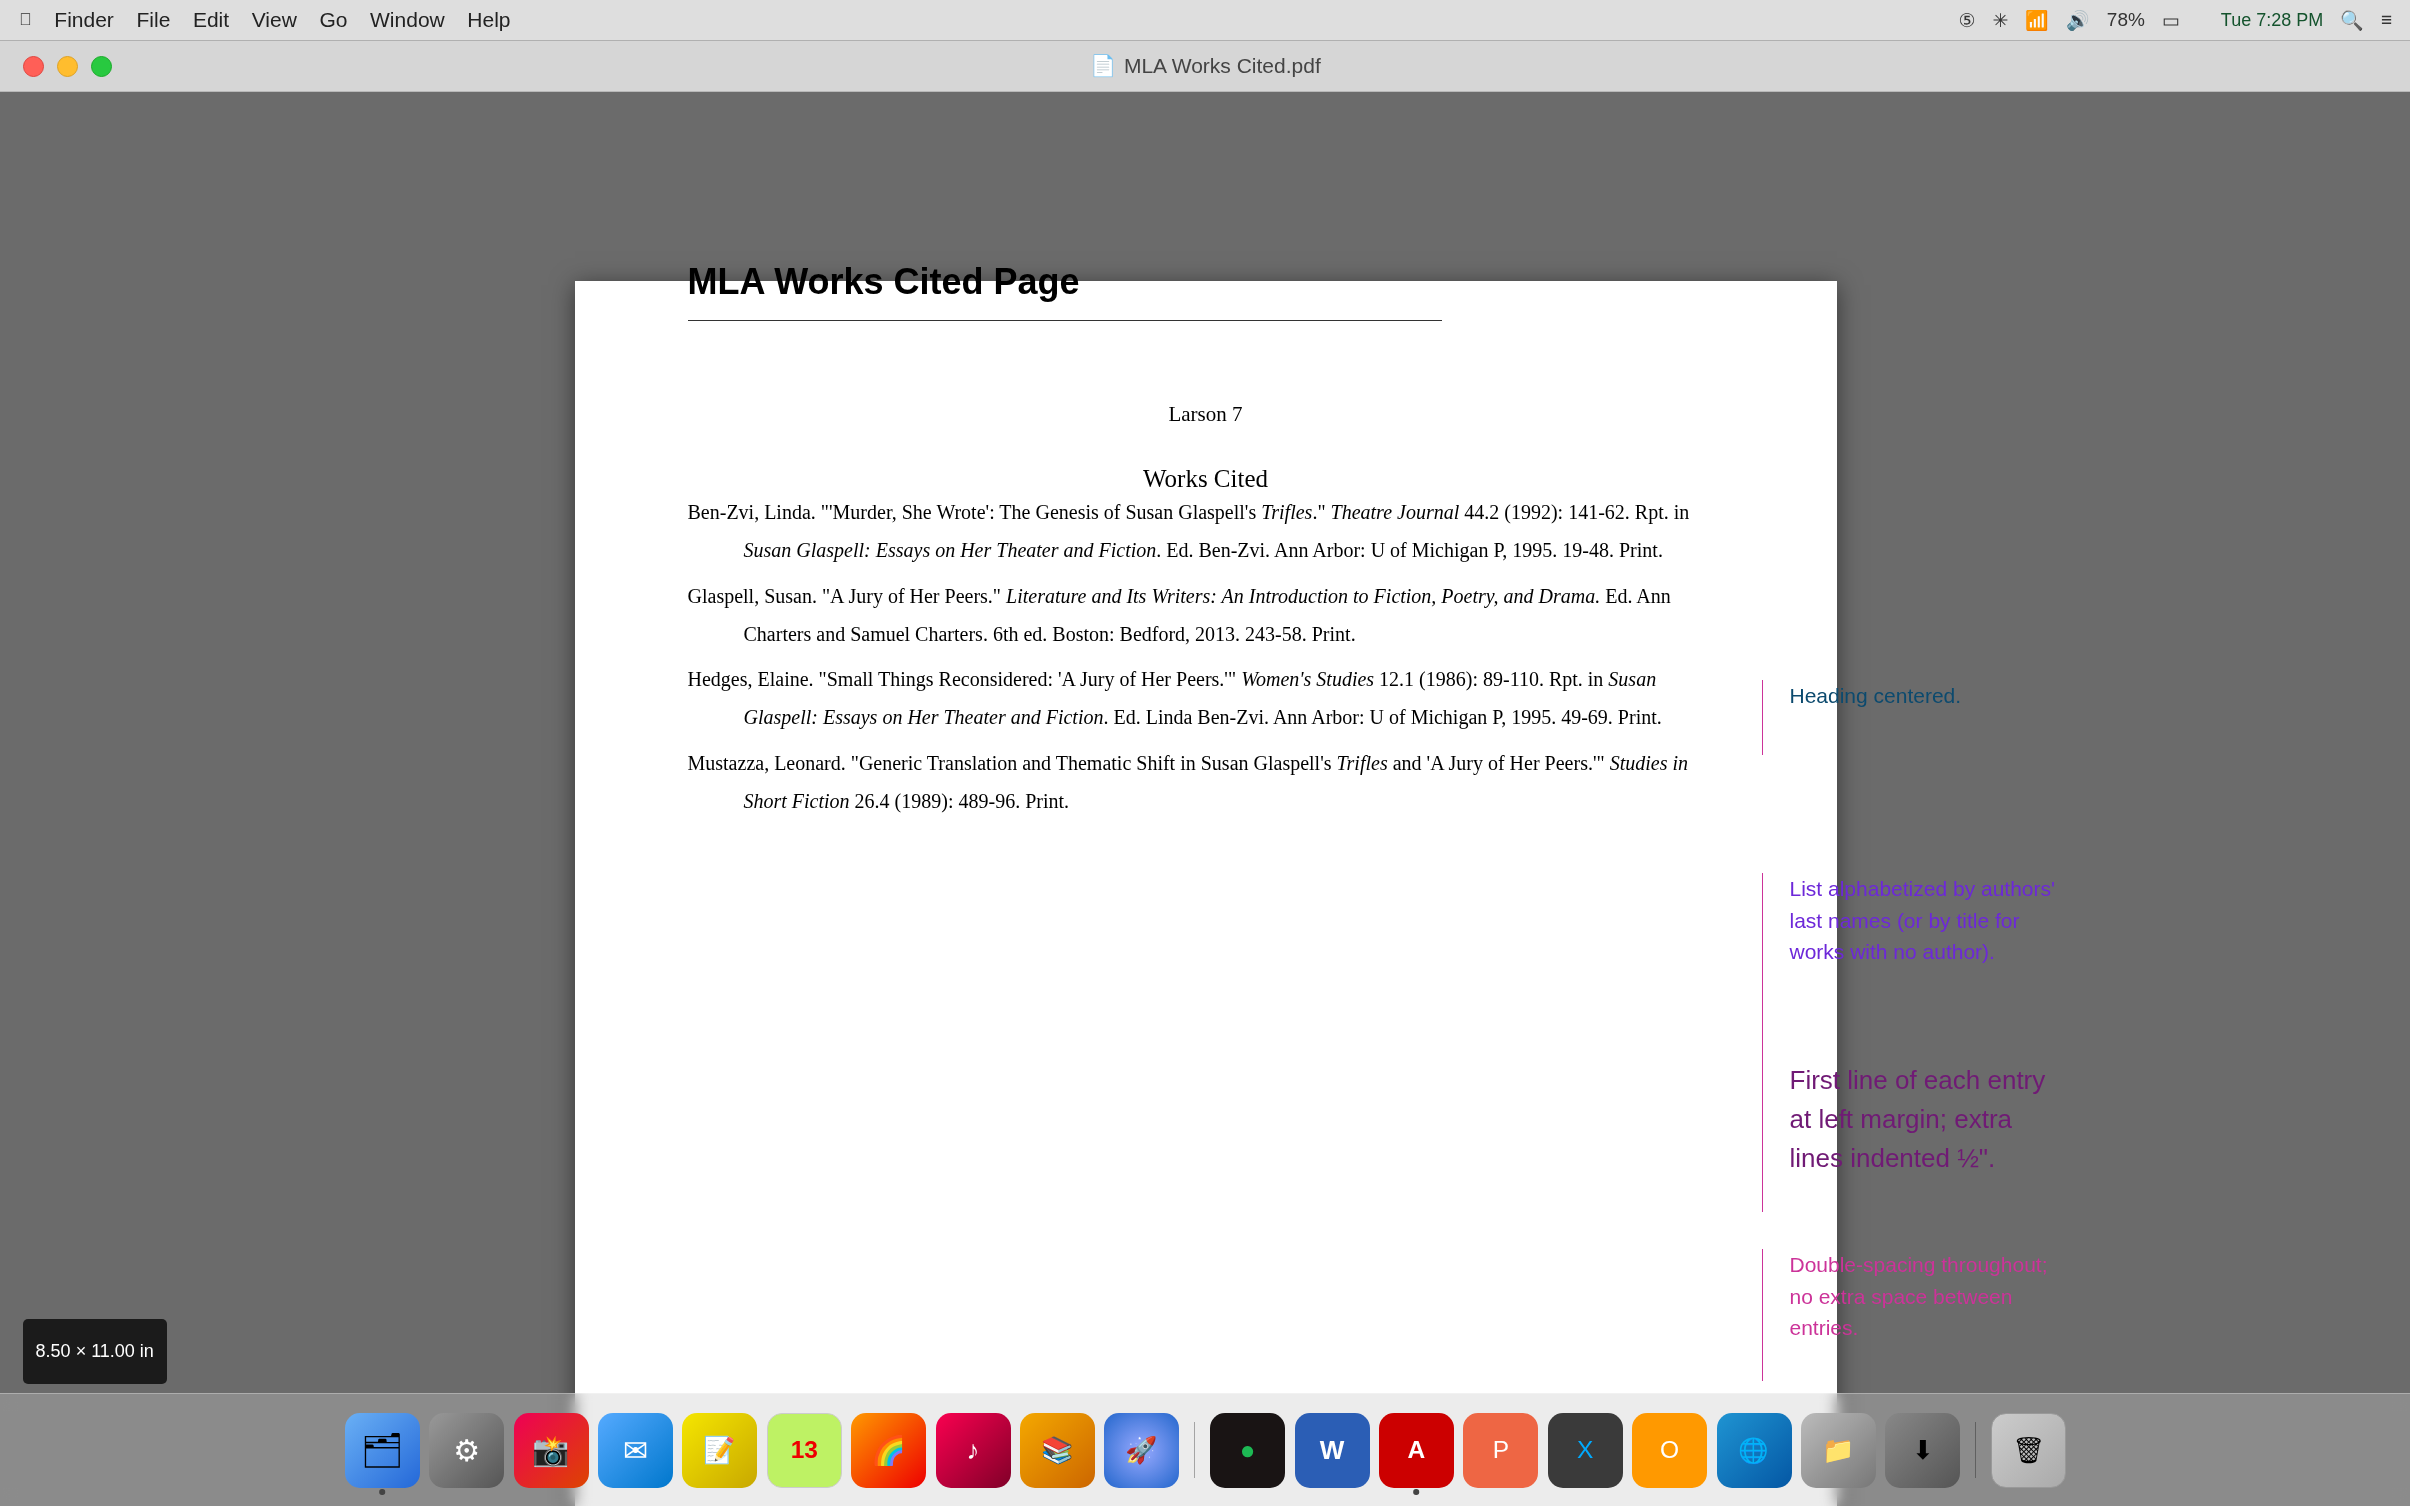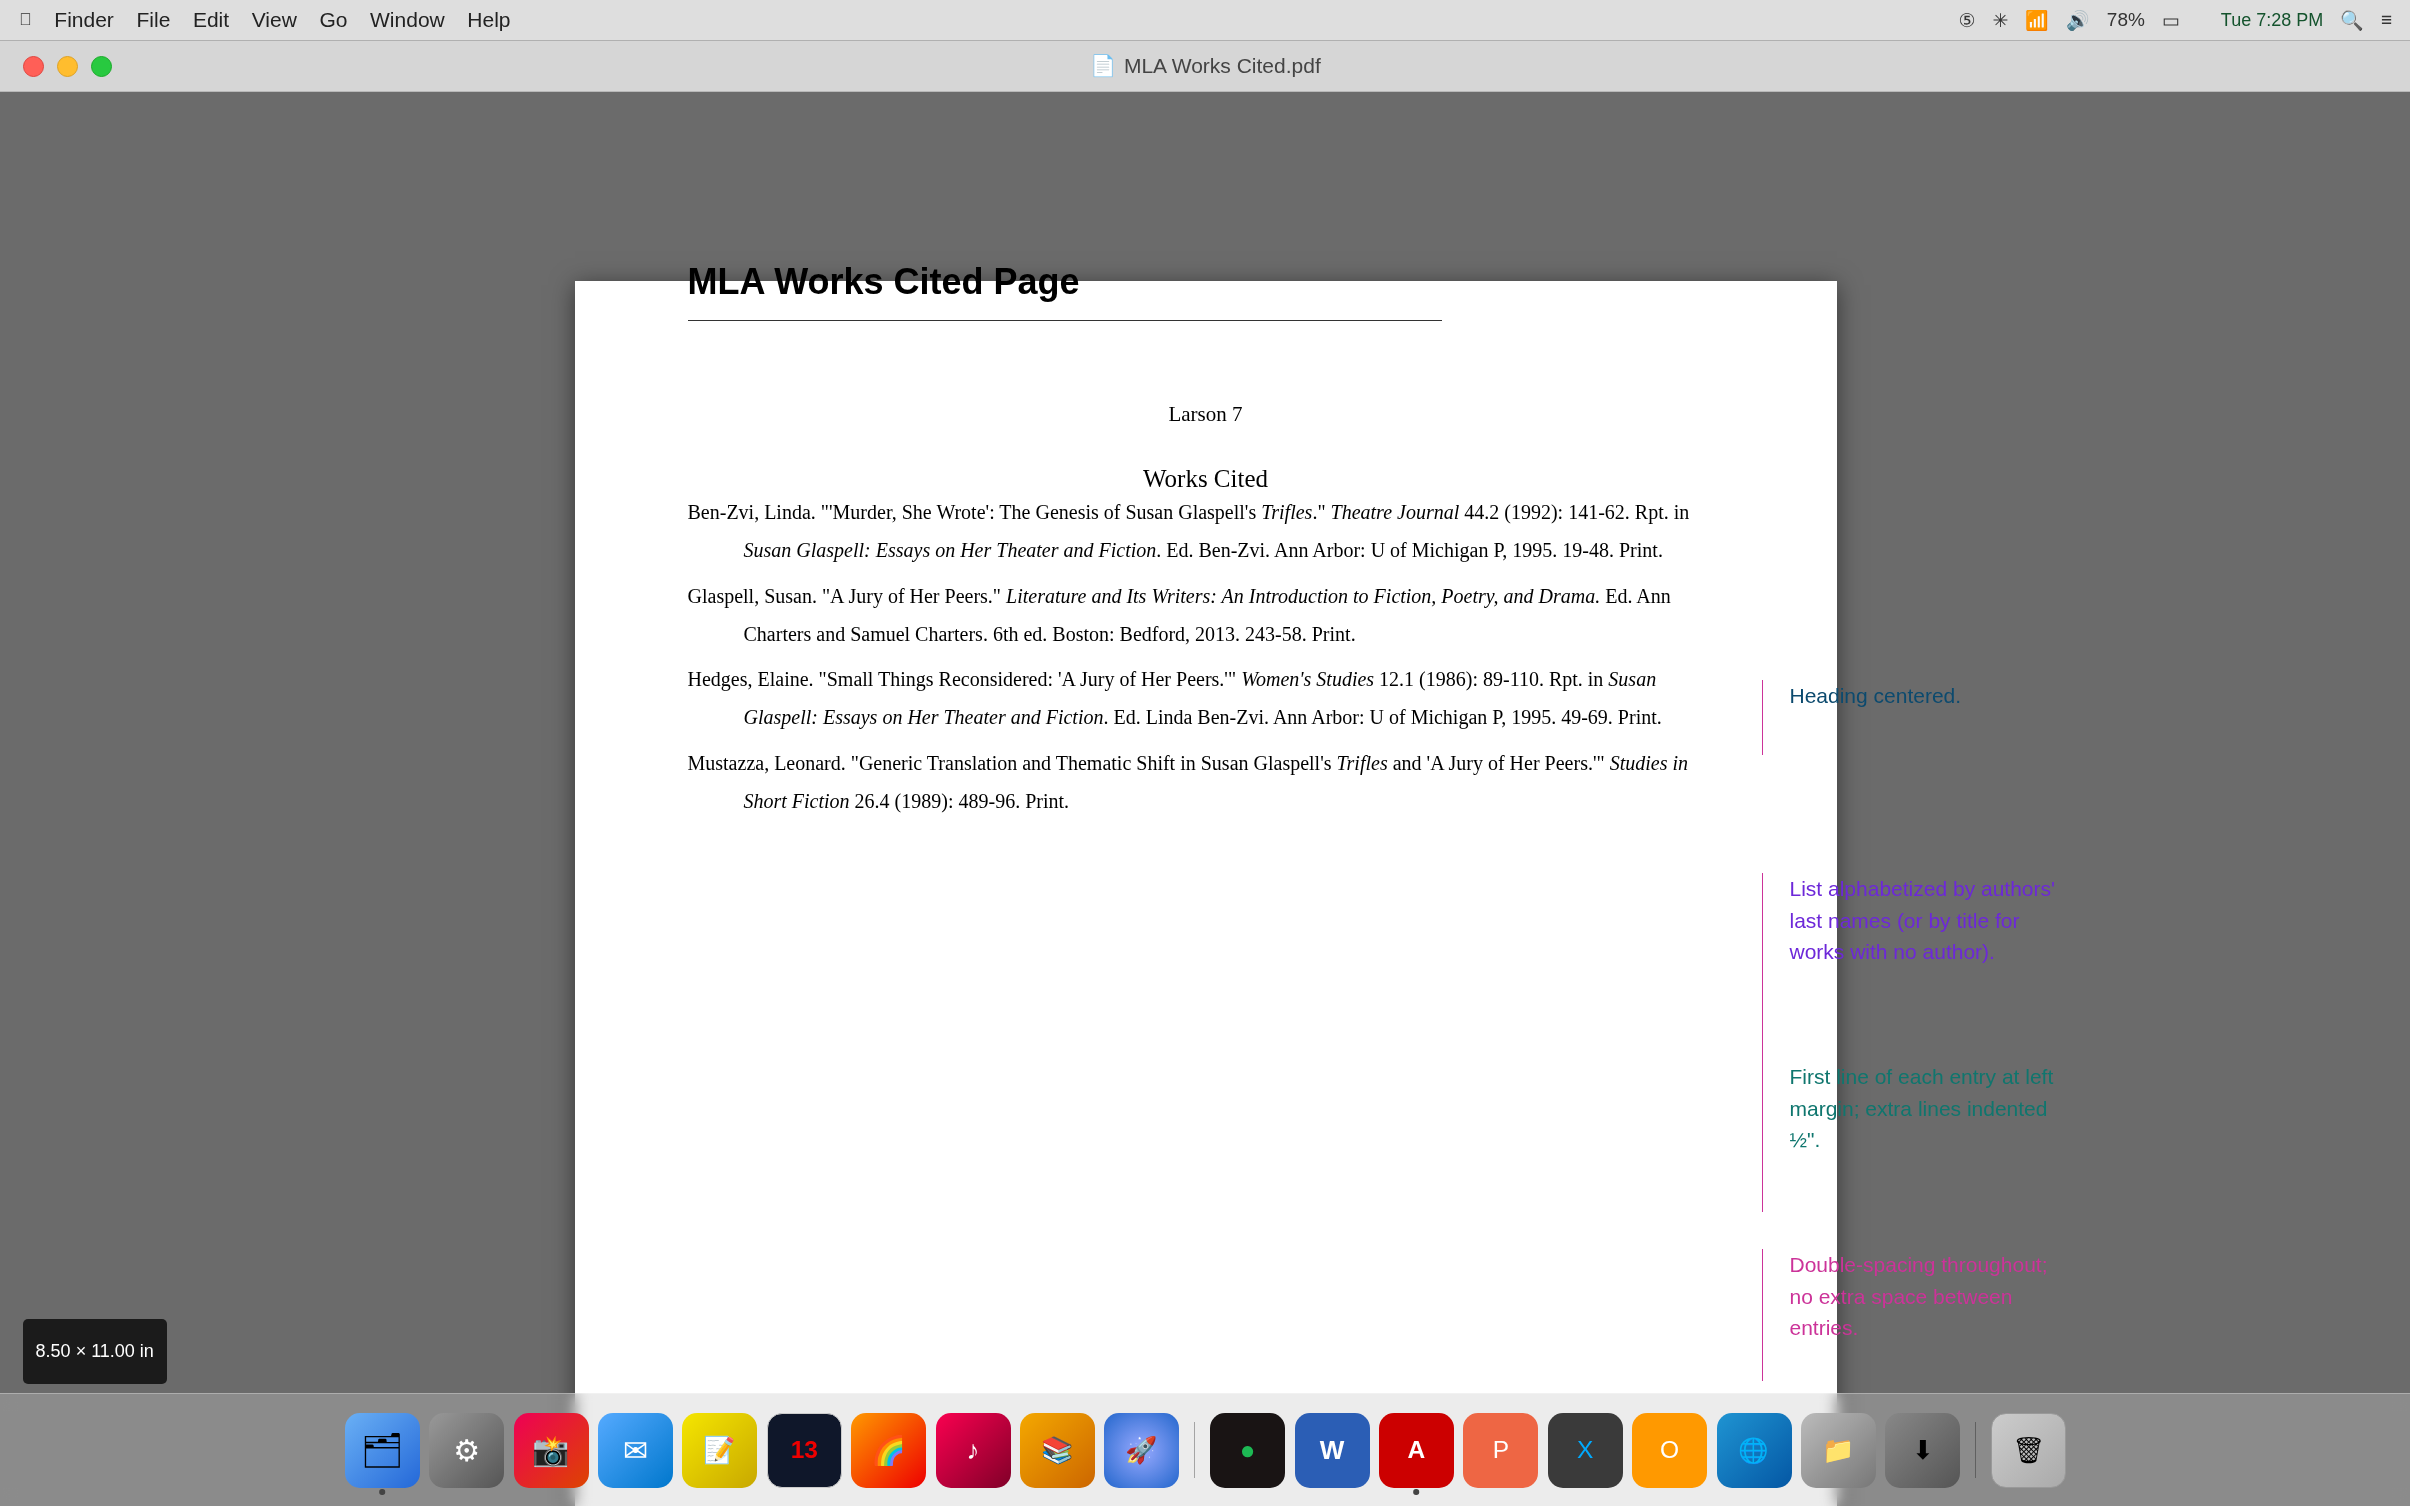--- a/index.html
+++ b/index.html
@@ -210,22 +210,22 @@
       color: #6d28d9;
       font-size: 21px;
       line-height: 1.5;
       width: 273px;
     }
 
     .annot-first-line {
       position: absolute;
       right: -339px;
       top: 659px;
-      color: #0f766e;
-      font-size: 21px;
+      color: #701a75;
+      font-size: 26px;
       line-height: 1.5;
       width: 273px;
     }
 
     .annot-double-spacing {
       position: absolute;
       right: -339px;
       top: 847px;
       color: #cc3399;
       font-size: 21px;
@@ -401,21 +401,21 @@
     </div>
     <div class="dock-item" style="background:linear-gradient(135deg,#e05,#d40);">
       <span style="font-size:30px;">📸</span>
     </div>
     <div class="dock-item" style="background:linear-gradient(135deg,#5af,#07c);">
       <span style="font-size:30px; color:white;">✉</span>
     </div>
     <div class="dock-item" style="background:linear-gradient(135deg,#f5e600,#c8a800);">
       <span style="font-size:26px;">📝</span>
     </div>
-    <div class="dock-item" style="background:#0f172a; border:0.9px solid #ccc;">
+    <div class="dock-item" style="background:#bef264; border:0.9px solid #ccc;">
       <span style="color:#e00; font-size:24.5px; font-weight:bold;">13</span>
     </div>
     <div class="dock-item" style="background:linear-gradient(135deg,#f90,#e00);">
       <span style="font-size:28px;">🌈</span>
     </div>
     <div class="dock-item" style="background:linear-gradient(135deg,#fa0050,#800028);">
       <span style="color:white; font-size:26px;">♪</span>
     </div>
     <div class="dock-item" style="background:linear-gradient(135deg,#f4a800,#cc6600);">
       <span style="font-size:26px;">📚</span>

